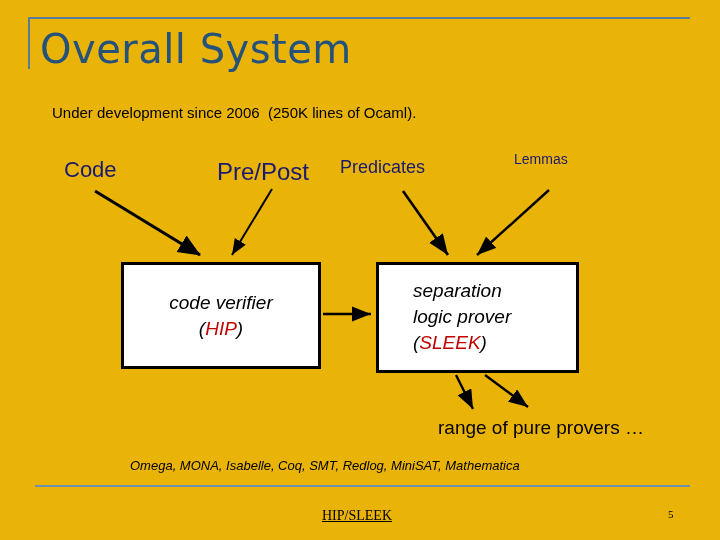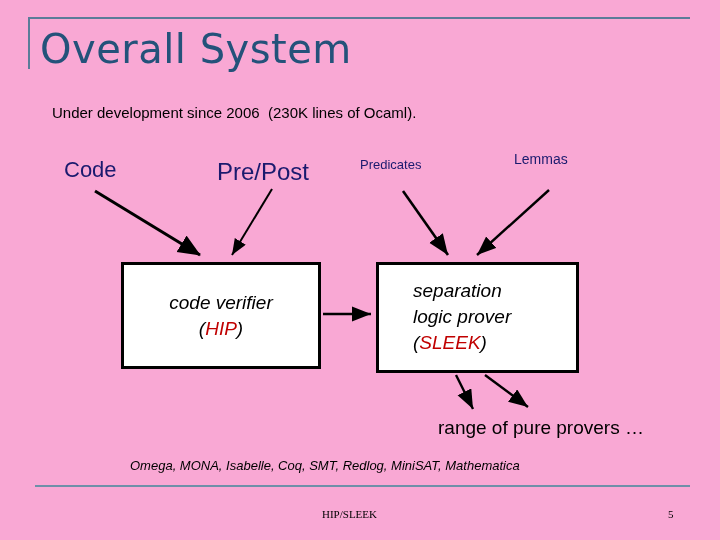--- a/index.html
+++ b/index.html
@@ -4,21 +4,21 @@
 <style>
   html, body {
     margin: 0;
     padding: 0;
     background: #ffffff;
   }
   #slide {
     position: relative;
     width: 720px;
     height: 540px;
-    background: #f9a8d4;
+    background: #eab308;
     overflow: hidden;
     font-family: "Liberation Sans", sans-serif;
   }
 
   
   #title-rule-h {
     position: absolute;
     left: 28px;
     top: 17px;
     width: 662px;
@@ -58,21 +58,21 @@
 
   
   .input-label {
     position: absolute;
     font-family: "Liberation Sans", sans-serif;
     color: #1A1A6E;
     white-space: nowrap;
   }
   #label-code     { left: 64px;  top: 157px; font-size: 22px; }
   #label-prepost  { left: 217px; top: 158px; font-size: 24px; }
-  #label-predicates { left: 360px; top: 157px; font-size: 13px; }
+  #label-predicates { left: 340px; top: 157px; font-size: 18px; }
   #label-lemmas   { left: 514px; top: 151px; font-size: 14px; }
 
   
   .node-box {
     position: absolute;
     border: 3px solid #000000;
     background: #ffffff;
     box-sizing: border-box;
   }
   #box-hip {
@@ -137,23 +137,24 @@
     top: 485px;
     width: 655px;
     height: 2px;
     background: #6E90A8;
   }
   #footer-label {
     position: absolute;
     left: 322px;
     top: 508px;
     font-family: "Liberation Serif", serif;
-    font-size: 11px;
-    color: #000000;
-    white-space: nowrap;
+    font-size: 14px;
+    color: #000000;
+    white-space: nowrap;
+    text-decoration: underline;
   }
   #footer-pagenum {
     position: absolute;
     left: 668px;
     top: 508px;
     font-family: "Liberation Serif", serif;
     font-size: 11px;
     color: #000000;
   }
 
@@ -169,21 +170,21 @@
 </style>
 </head>
 <body>
 
 <div id="slide">
 
   <div id="title-rule-h"></div>
   <div id="title-rule-v"></div>
   <div id="page-title">Overall System</div>
 
-  <div id="subtitle">Under development since 2006  (230K lines of Ocaml).</div>
+  <div id="subtitle">Under development since 2006  (250K lines of Ocaml).</div>
 
   <div class="input-label" id="label-code">Code</div>
   <div class="input-label" id="label-prepost">Pre/Post</div>
   <div class="input-label" id="label-predicates">Predicates</div>
   <div class="input-label" id="label-lemmas">Lemmas</div>
 
   <div class="node-box" id="box-sleek">
     <div class="box-text">
       <div>separation</div>
       <div>logic prover</div>

